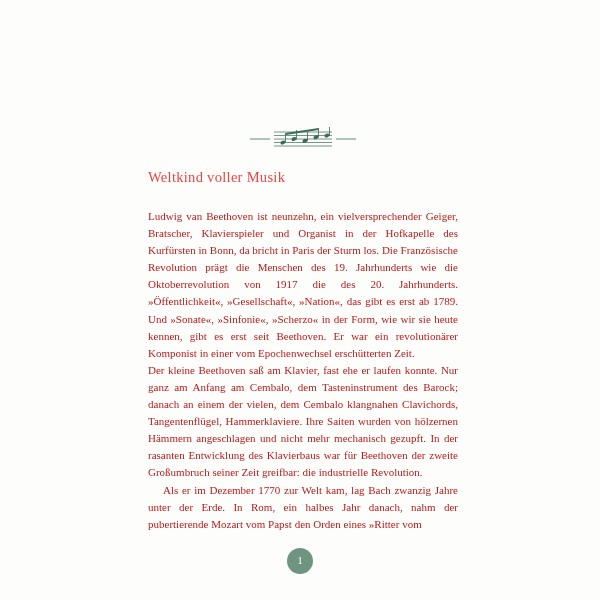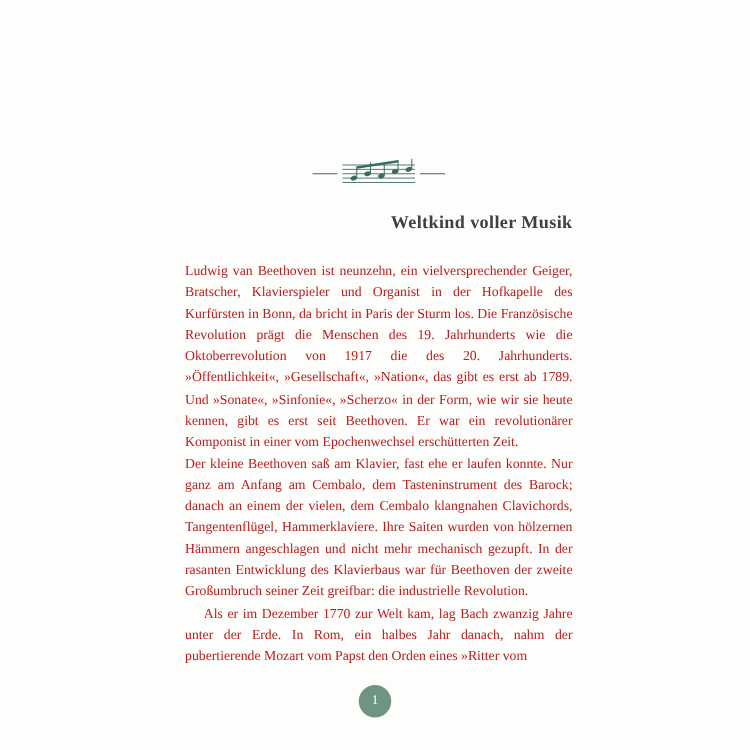--- a/index.html
+++ b/index.html
@@ -28,26 +28,26 @@
   }
   .ornament {
     text-align: center;
     margin-bottom: 10px;
     line-height: 1;
   }
   .ornament svg {
     display: inline-block;
   }
   .chapter-title {
-    text-align: right;
+    text-align: left;
     font-size: 14.5px;
-    color: #404040;
+    color: #ef4444;
     letter-spacing: 0.3px;
     margin: 0 0 22px 0;
-    font-weight: bold;
+    font-weight: normal;
     font-family: "Liberation Serif", serif;
   }
   .body-text p {
     margin: 0;
     font-size: 11px;
     line-height: 17.1px;
     color: #b91c1c;
     text-align: justify;
     text-justify: inter-word;
     hyphens: manual;

